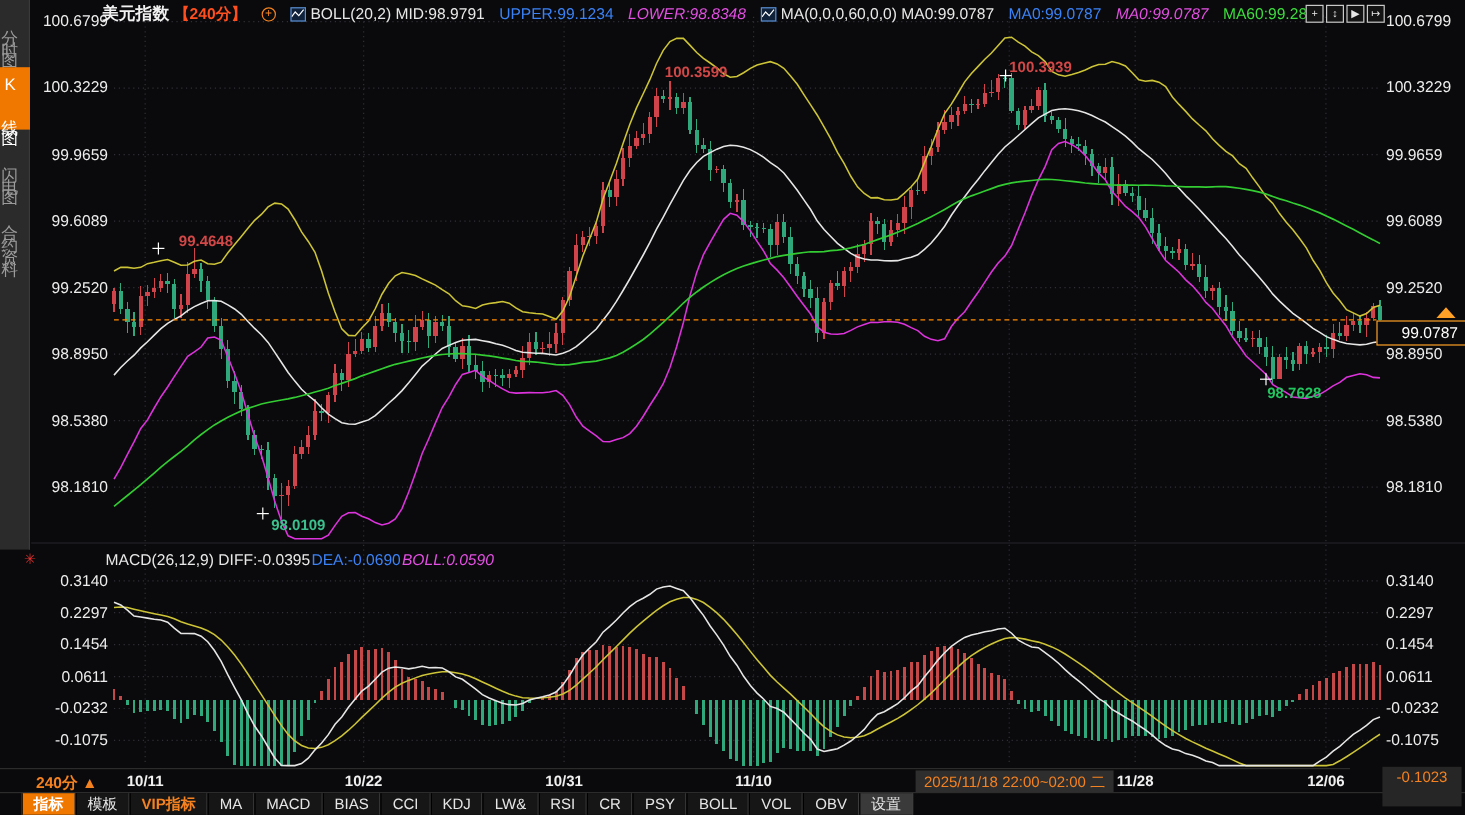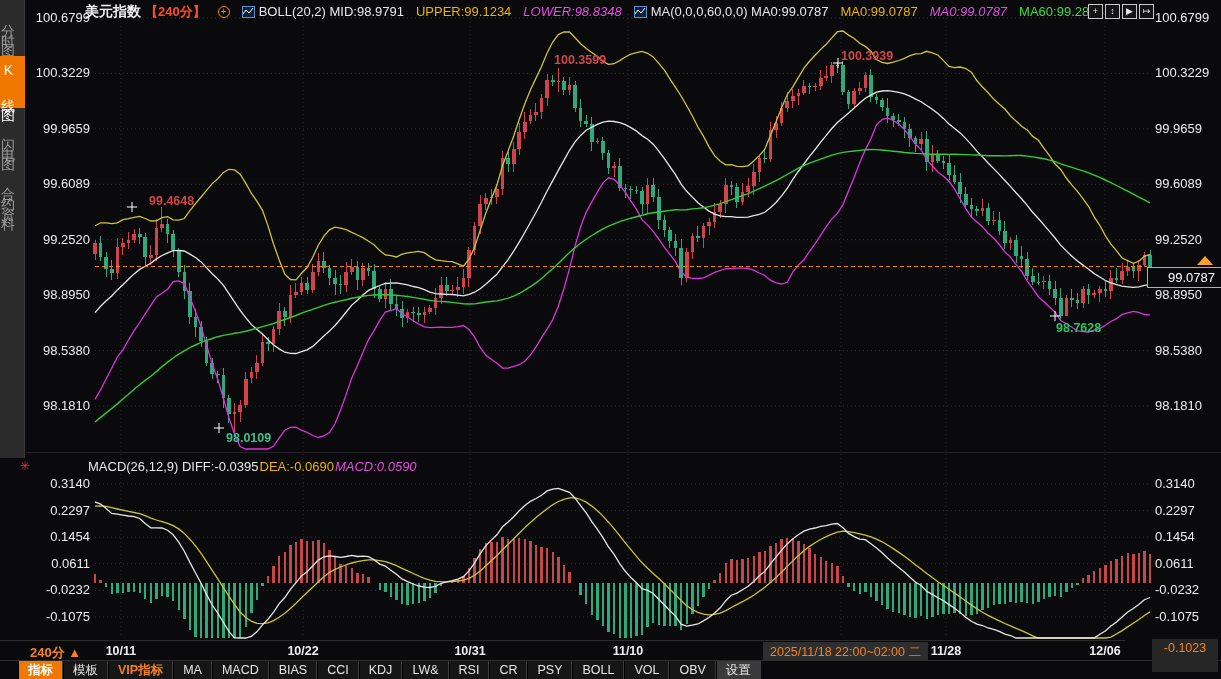--- a/index.html
+++ b/index.html
@@ -12,21 +12,21 @@
     background:#2b2b2b; border-right:1px solid #3a3a3a; display:flex;
     flex-direction:column; align-items:center; padding-top:7px; gap:13px; }
   .side-tab { writing-mode:vertical-lr; text-orientation:upright;
     font-size:14px; letter-spacing:10px; color:#9b9b9b; padding:6px 0 0 0;
     cursor:pointer; width:25px; text-align:center; }
   .side-tab.active { background:#f07800; color:#fff; }
 
   
   #hdr { position:absolute; left:85px; top:3px; height:17px; display:flex;
     align-items:center; gap:12px; font-size:13px; white-space:nowrap; z-index:6; }
-  .w { color:#e8e8e8; } .yl { color:#eab308; } .mg { color:#e24fe2;font-style:italic; }
+  .w { color:#e8e8e8; } .yl { color:#3b82f6; } .mg { color:#e24fe2;font-style:italic; }
   .gr { color:#3ddd3d; } .or { color:#ff4f1f; font-weight:bold; }
   .sym { color:#f0f0f0; font-weight:bold; font-size:14px; }
   .circle-plus { display:inline-block; width:12px; height:12px; border:1px solid #f58220;
     border-radius:50%; color:#f58220; font-size:10px; line-height:10px; text-align:center; }
   .mini-chart { display:inline-block; width:13px; height:12px; border:1px solid #5b8fd0;
     background:#10213a; position:relative; }
   .mini-chart svg { position:absolute; left:0; top:0; }
 
   
   #tr-icons { position:absolute; left:1088px; top:4px; display:flex; gap:2px; z-index:6; }
@@ -768,21 +768,21 @@
       <div class="ax r" style="top: 609px; left: 1155px;">-0.1075</div>
     </div>
 
   <div id="price-box">99.0787</div>
   <div id="price-arrow"></div>
 
   <span id="macd-pane-icon">✳</span>
   <div id="macd-hdr">
     <span class="w">MACD(26,12,9) DIFF:-0.0395</span>
     <span class="yl">DEA:-0.0690</span>
-    <span class="mg">MACD:0.0590</span>
+    <span class="mg">BOLL:0.0590</span>
   </div>
   <div id="macd-last">-0.1023</div>
 
   <div class="sepline" style="top:452px"></div>
 
   <div id="xaxis">
     <span id="interval-label">240分 ▲</span>
     <span id="xhl" style="left: 763px;">2025/11/18 22:00~02:00 二</span>
   <span class="xdate" style="left: 120.953px;">10/11</span>
       <span class="xdate" style="left: 303.046px;">10/22</span>

